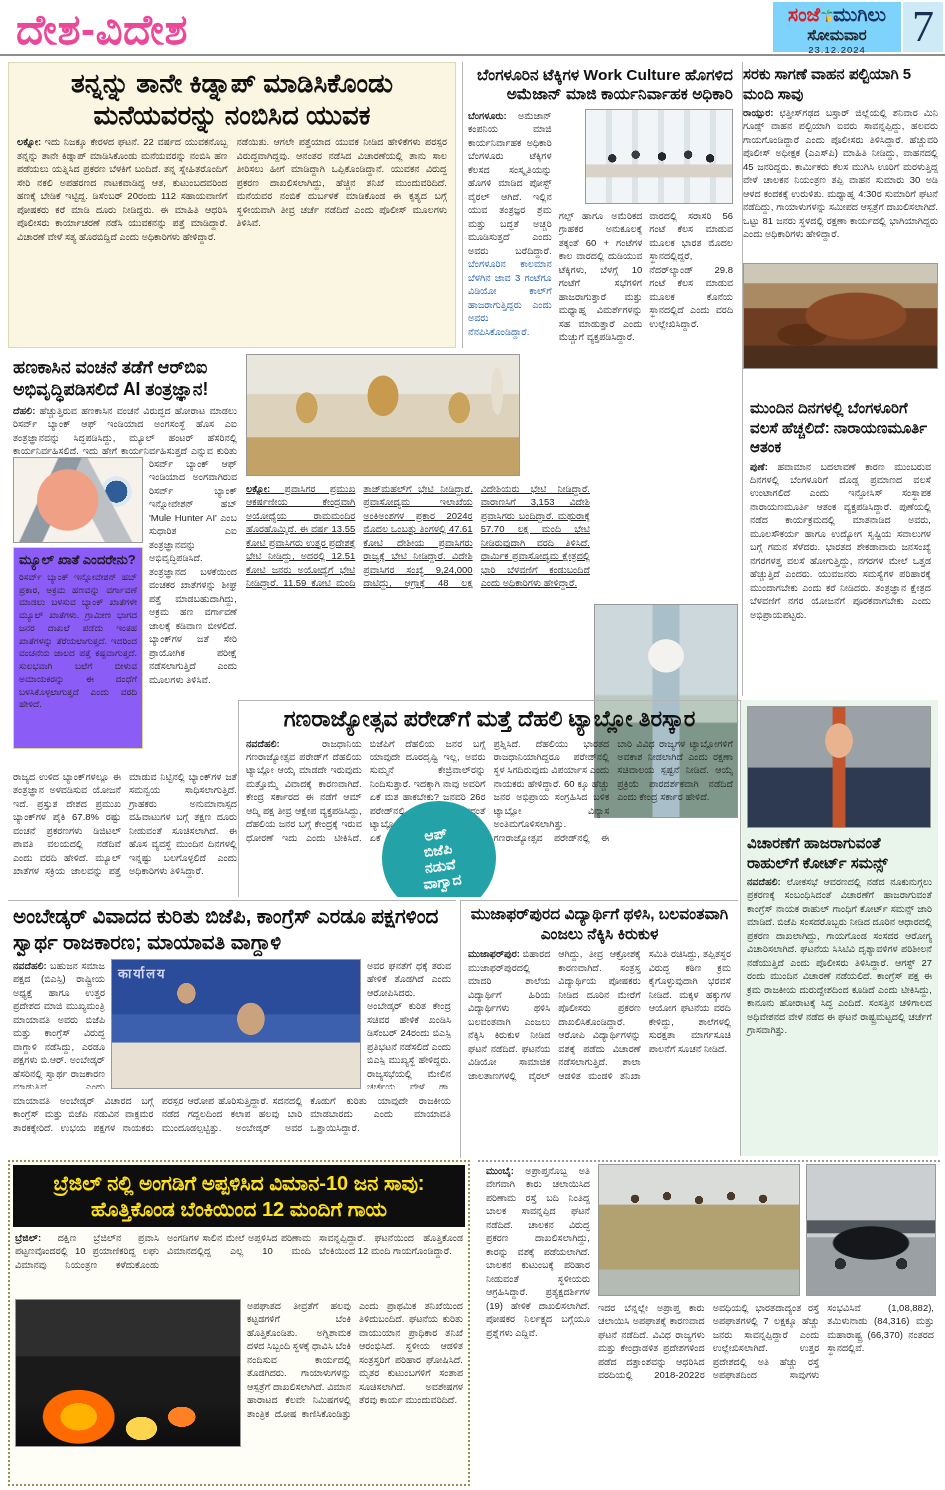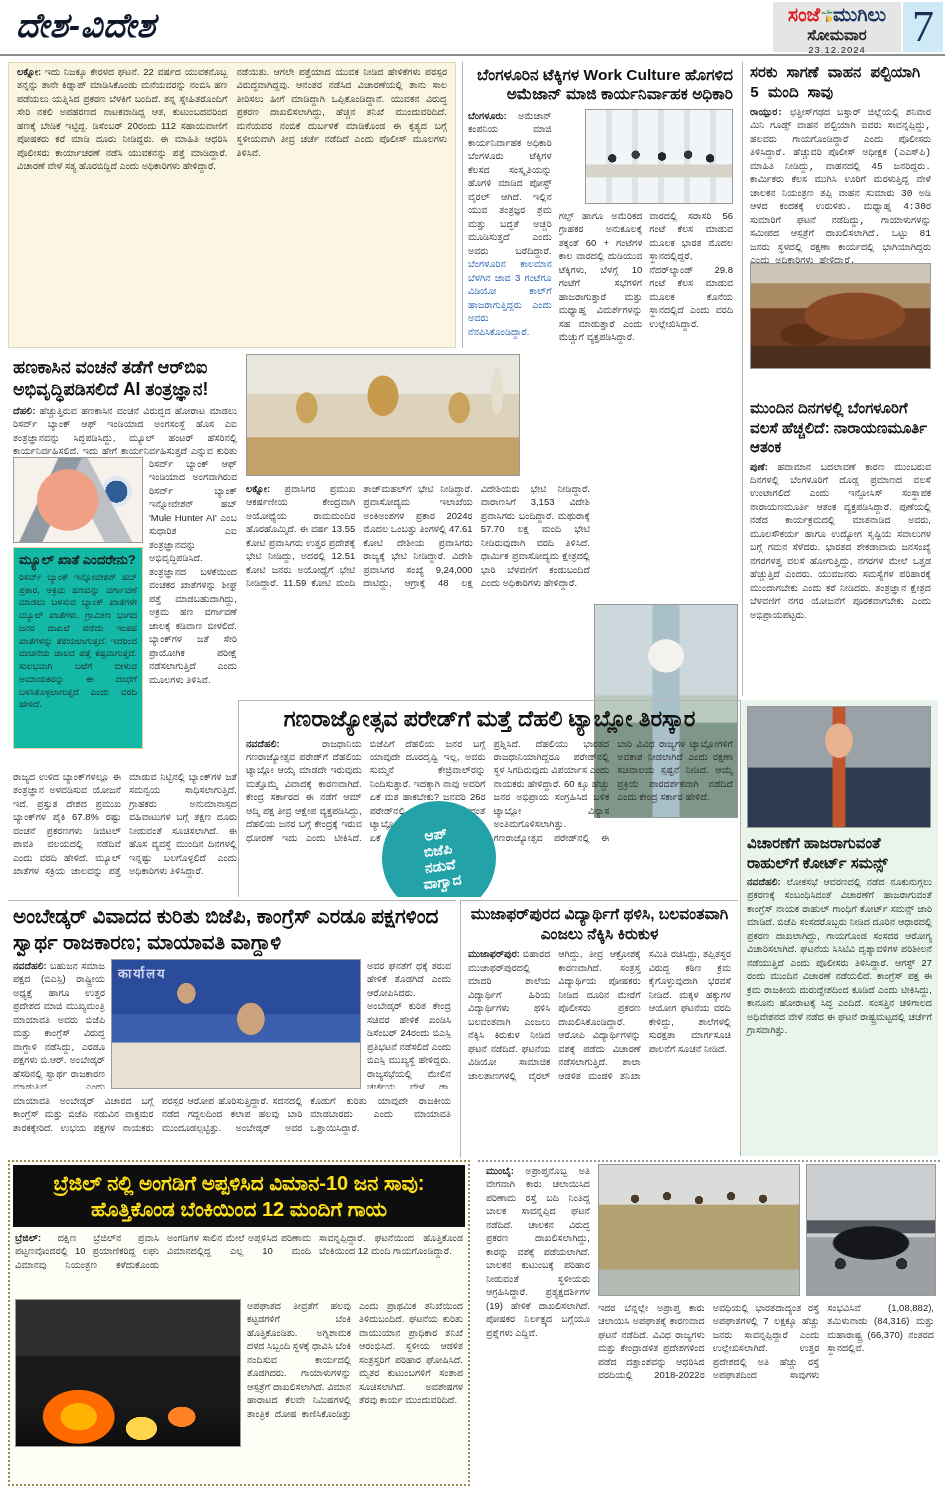--- a/index.html
+++ b/index.html
@@ -1,21 +1,21 @@
 <!DOCTYPE html>
 <html><head>
 <meta charset="utf-8">
 <style>
   html,body{margin:0;padding:0;background:#e8e8e8;}
   #page{position:relative;width:945px;height:1490px;background:#ffffff;margin:0 auto;
         font-family:"Liberation Sans","DejaVu Sans",sans-serif;color:#1a1a1a;overflow:hidden;}
   .abs{position:absolute;}
   
-  .hdr-title{left:16px;top:6px;font-size:34px;font-weight:bold;letter-spacing:.5px;color:#0f172a;font-style:italic;}
-  .masthead{left:773px;top:2px;width:128px;height:50px;background:#e5e5e5;text-align:center;padding-top:3px;box-sizing:border-box;}
+  .hdr-title{left:16px;top:6px;font-size:42px;font-weight:bold;letter-spacing:.5px;color:#ec4899;}
+  .masthead{left:773px;top:2px;width:128px;height:50px;background:#7dd3fc;text-align:center;padding-top:3px;box-sizing:border-box;}
   .brand{font-size:19px;font-weight:bold;line-height:1.05;white-space:nowrap;}
   .brand .red{color:#d91f26;}
   .brand .navy{color:#17315c;}
   .m-day{font-size:15px;font-weight:bold;color:#222;margin-top:1px;}
   .m-date{font-size:9.5px;color:#222;letter-spacing:1px;}
   .pagenum{left:903px;top:2px;width:40px;height:50px;background:#cfeaf7;color:#1b2f55;
            font-family:"Liberation Serif","DejaVu Serif",serif;font-size:44px;line-height:50px;text-align:center;}
   .hdr-rule{left:0;top:54px;width:945px;border-top:2px solid #8d8d8d;height:0;}
   
   .blk{position:absolute;box-sizing:border-box;overflow:hidden;}
@@ -49,55 +49,55 @@
   .ph-office{position:absolute;right:0;top:0;width:148px;height:95px;background:
      radial-gradient(8px 8px at 18% 52%,#2a2f36 0 50%,transparent 55%),
      radial-gradient(8px 8px at 34% 48%,#3a3f46 0 50%,transparent 55%),
      radial-gradient(8px 8px at 52% 50%,#23282e 0 50%,transparent 55%),
      radial-gradient(8px 8px at 70% 48%,#31363d 0 50%,transparent 55%),
      radial-gradient(8px 8px at 85% 52%,#23282e 0 50%,transparent 55%),
      linear-gradient(180deg,transparent 0 58%,#d8d3c9 59% 72%,transparent 73%),
      repeating-linear-gradient(90deg,#f2f5f7 0 20px,#dde4e8 20px 26px),
      linear-gradient(180deg,#eef1f3 0 45%,#c9d1d6 100%);}
   
-  .truck{left:742px;top:62px;width:196px;height:334px;padding:2px 7px;font-family:Liberation Mono, monospace;}
+  .truck{left:742px;top:62px;width:196px;height:334px;padding:2px 0;}
   .truck .hl{font-size:15px;line-height:1.3;}
   .truck .bt{height:152px;margin-top:3px;}
   .ph-truck{width:100%;height:106px;margin-top:5px;background:
      radial-gradient(82px 38px at 58% 50%,#8a4a28 0 60%,transparent 63%),
      radial-gradient(40px 18px at 30% 68%,#5c3014 0 60%,transparent 63%),
      linear-gradient(180deg,#cdc7b8 0 18%,#a98a63 19% 42%,#6f3d22 43% 78%,#4c2e1c 79% 100%);}
   
   .rbi{left:8px;top:354px;width:234px;height:543px;padding:2px 5px;}
   .rbi .hl{font-size:17.5px;line-height:1.28;}
   .r-intro{height:50px;margin-top:3px;}
   .r-row{display:flex;gap:6px;margin-top:3px;height:308px;}
   .r-left{width:130px;flex:none;}
   .ph-hands{width:130px;height:86px;background:
      radial-gradient(52px 52px at 42% 50%,#f0a185 0 58%,transparent 60%),
      linear-gradient(115deg,transparent 0 26%,#8f9aa3 27% 40%,transparent 41%),
      linear-gradient(62deg,transparent 0 52%,#bdc1c6 53% 68%,transparent 69%),
      radial-gradient(26px 26px at 80% 40%,#2f5e96 0 42%,#dfe7f0 43% 58%,transparent 60%),
      #f6f1ea;}
-  .r-box{background:#14b8a6;border:1px solid #e0d29a;margin-top:4px;padding:4px 5px;height:202px;box-sizing:border-box;overflow:hidden;}
+  .r-box{background:#8b5cf6;border:1px solid #e0d29a;margin-top:4px;padding:4px 5px;height:202px;box-sizing:border-box;overflow:hidden;}
   .r-box-title{font-weight:bold;font-size:13px;margin-bottom:3px;}
   .r-box .bt{font-size:9px;}
   .r-side{flex:1;overflow:hidden;}
   .r-bottom{height:158px;margin-top:5px;}
   
   .ph-temple{left:246px;top:354px;width:274px;height:122px;background:
      radial-gradient(26px 34px at 50% 34%,#c79a4e 0 58%,transparent 61%),
      radial-gradient(18px 26px at 22% 44%,#caa35c 0 58%,transparent 61%),
      radial-gradient(18px 26px at 78% 44%,#caa35c 0 58%,transparent 61%),
      radial-gradient(10px 40px at 92% 30%,#e6dfcf 0 58%,transparent 61%),
      linear-gradient(180deg,#e9e6dd 0 32%,#ddd3bd 33% 68%,#c3a268 69% 100%);}
   .greenbox{left:526px;top:354px;width:212px;height:122px;background:#129145;border:1px solid #0b7a37;
             display:flex;align-items:center;justify-content:center;text-align:center;padding:4px 8px;}
   .greenbox .hl{color:#ffe800;font-size:20px;line-height:1.3;}
-  .ayodhya{left:246px;top:482px;width:344px;height:214px;}
+  .ayodhya{left:246px;top:482px;width:344px;height:214px;text-decoration:underline;}
   .ph-taj{left:594px;top:482px;width:144px;height:214px;background:
      radial-gradient(30px 28px at 50% 24%,#f3f2ee 0 58%,transparent 61%),
      linear-gradient(90deg,transparent 0 40%,#a9bfca 41% 59%,transparent 60%),
      linear-gradient(180deg,#ccd8dc 0 42%,#b9c9bd 43% 55%,#7e978a 56% 100%);}
   
   .migration{left:742px;top:396px;width:196px;height:300px;padding:2px 7px;}
   .migration .hl{font-size:15px;line-height:1.3;}
   .migration .bt{height:228px;margin-top:3px;}
   
   .tableau{left:238px;top:700px;width:502px;height:197px;padding:2px 7px;}
@@ -182,20 +182,21 @@
             <path d="M7 5 C6.3 2.2 7.8 .6 9.6 .4 C8.4 1.8 7.6 3.5 7 5 Z" fill="#3aa34c"></path>
           </svg></span><span class="navy">ಮುಗಿಲು</span>
     </div>
     <div class="m-day">ಸೋಮವಾರ</div>
     <div class="m-date">23.12.2024</div>
   </div>
   <div class="abs pagenum">7</div>
   <div class="abs hdr-rule"></div>
 
   <div class="blk kidnap">
+    <div class="hl">ತನ್ನನ್ನು ತಾನೇ ಕಿಡ್ನಾಪ್ ಮಾಡಿಸಿಕೊಂಡು ಮನೆಯವರನ್ನು ನಂಬಿಸಿದ ಯುವಕ</div>
     <div class="cols">
       <div class="col bt"><span class="dl">ಲಕ್ನೋ:</span> <span>ಇದು ನಿಜಕ್ಕೂ ಕೇರಳದ ಘಟನೆ. 22 ವರ್ಷದ ಯುವಕನೊಬ್ಬ ತನ್ನನ್ನು ತಾನೇ ಕಿಡ್ನಾಪ್ ಮಾಡಿಸಿಕೊಂಡು ಮನೆಯವರನ್ನು ನಂಬಿಸಿ ಹಣ ಪಡೆಯಲು ಯತ್ನಿಸಿದ ಪ್ರಕರಣ ಬೆಳಕಿಗೆ ಬಂದಿದೆ. ತನ್ನ ಸ್ನೇಹಿತರೊಂದಿಗೆ ಸೇರಿ ನಕಲಿ ಅಪಹರಣದ ನಾಟಕವಾಡಿದ್ದ ಆತ, ಕುಟುಂಬದವರಿಂದ ಹಣಕ್ಕೆ ಬೇಡಿಕೆ ಇಟ್ಟಿದ್ದ. ಡಿಸೆಂಬರ್ 20ರಂದು 112 ಸಹಾಯವಾಣಿಗೆ ಪೋಷಕರು ಕರೆ ಮಾಡಿ ದೂರು ನೀಡಿದ್ದರು. ಈ ಮಾಹಿತಿ ಆಧರಿಸಿ ಪೊಲೀಸರು ಕಾರ್ಯಾಚರಣೆ ನಡೆಸಿ ಯುವಕನನ್ನು ಪತ್ತೆ ಮಾಡಿದ್ದಾರೆ. ವಿಚಾರಣೆ ವೇಳೆ ಸತ್ಯ ಹೊರಬಿದ್ದಿದೆ ಎಂದು ಅಧಿಕಾರಿಗಳು ಹೇಳಿದ್ದಾರೆ.</span></div>
       <div class="col bt">ನಡೆಯಿತು. ಆಗಲೇ ಪತ್ತೆಯಾದ ಯುವಕ ನೀಡಿದ ಹೇಳಿಕೆಗಳು ಪರಸ್ಪರ ವಿರುದ್ಧವಾಗಿದ್ದವು. ಆನಂತರ ನಡೆಸಿದ ವಿಚಾರಣೆಯಲ್ಲಿ ತಾನು ಸಾಲ ತೀರಿಸಲು ಹೀಗೆ ಮಾಡಿದ್ದಾಗಿ ಒಪ್ಪಿಕೊಂಡಿದ್ದಾನೆ. ಯುವಕನ ವಿರುದ್ಧ ಪ್ರಕರಣ ದಾಖಲಿಸಲಾಗಿದ್ದು, ಹೆಚ್ಚಿನ ತನಿಖೆ ಮುಂದುವರಿದಿದೆ. ಮನೆಯವರ ನಂಬಿಕೆ ದುರ್ಬಳಕೆ ಮಾಡಿಕೊಂಡ ಈ ಕೃತ್ಯದ ಬಗ್ಗೆ ಸ್ಥಳೀಯವಾಗಿ ತೀವ್ರ ಚರ್ಚೆ ನಡೆದಿದೆ ಎಂದು ಪೊಲೀಸ್ ಮೂಲಗಳು ತಿಳಿಸಿವೆ.</div>
     </div>
   </div>
 
   <div class="blk work vleft">
     <div class="hl">ಬೆಂಗಳೂರಿನ ಟೆಕ್ಕಿಗಳ Work Culture ಹೊಗಳಿದ ಅಮೆಜಾನ್ ಮಾಜಿ ಕಾರ್ಯನಿರ್ವಾಹಕ ಅಧಿಕಾರಿ</div>
     <div class="w-wrap">
       <div class="cols" style="height:100%">

